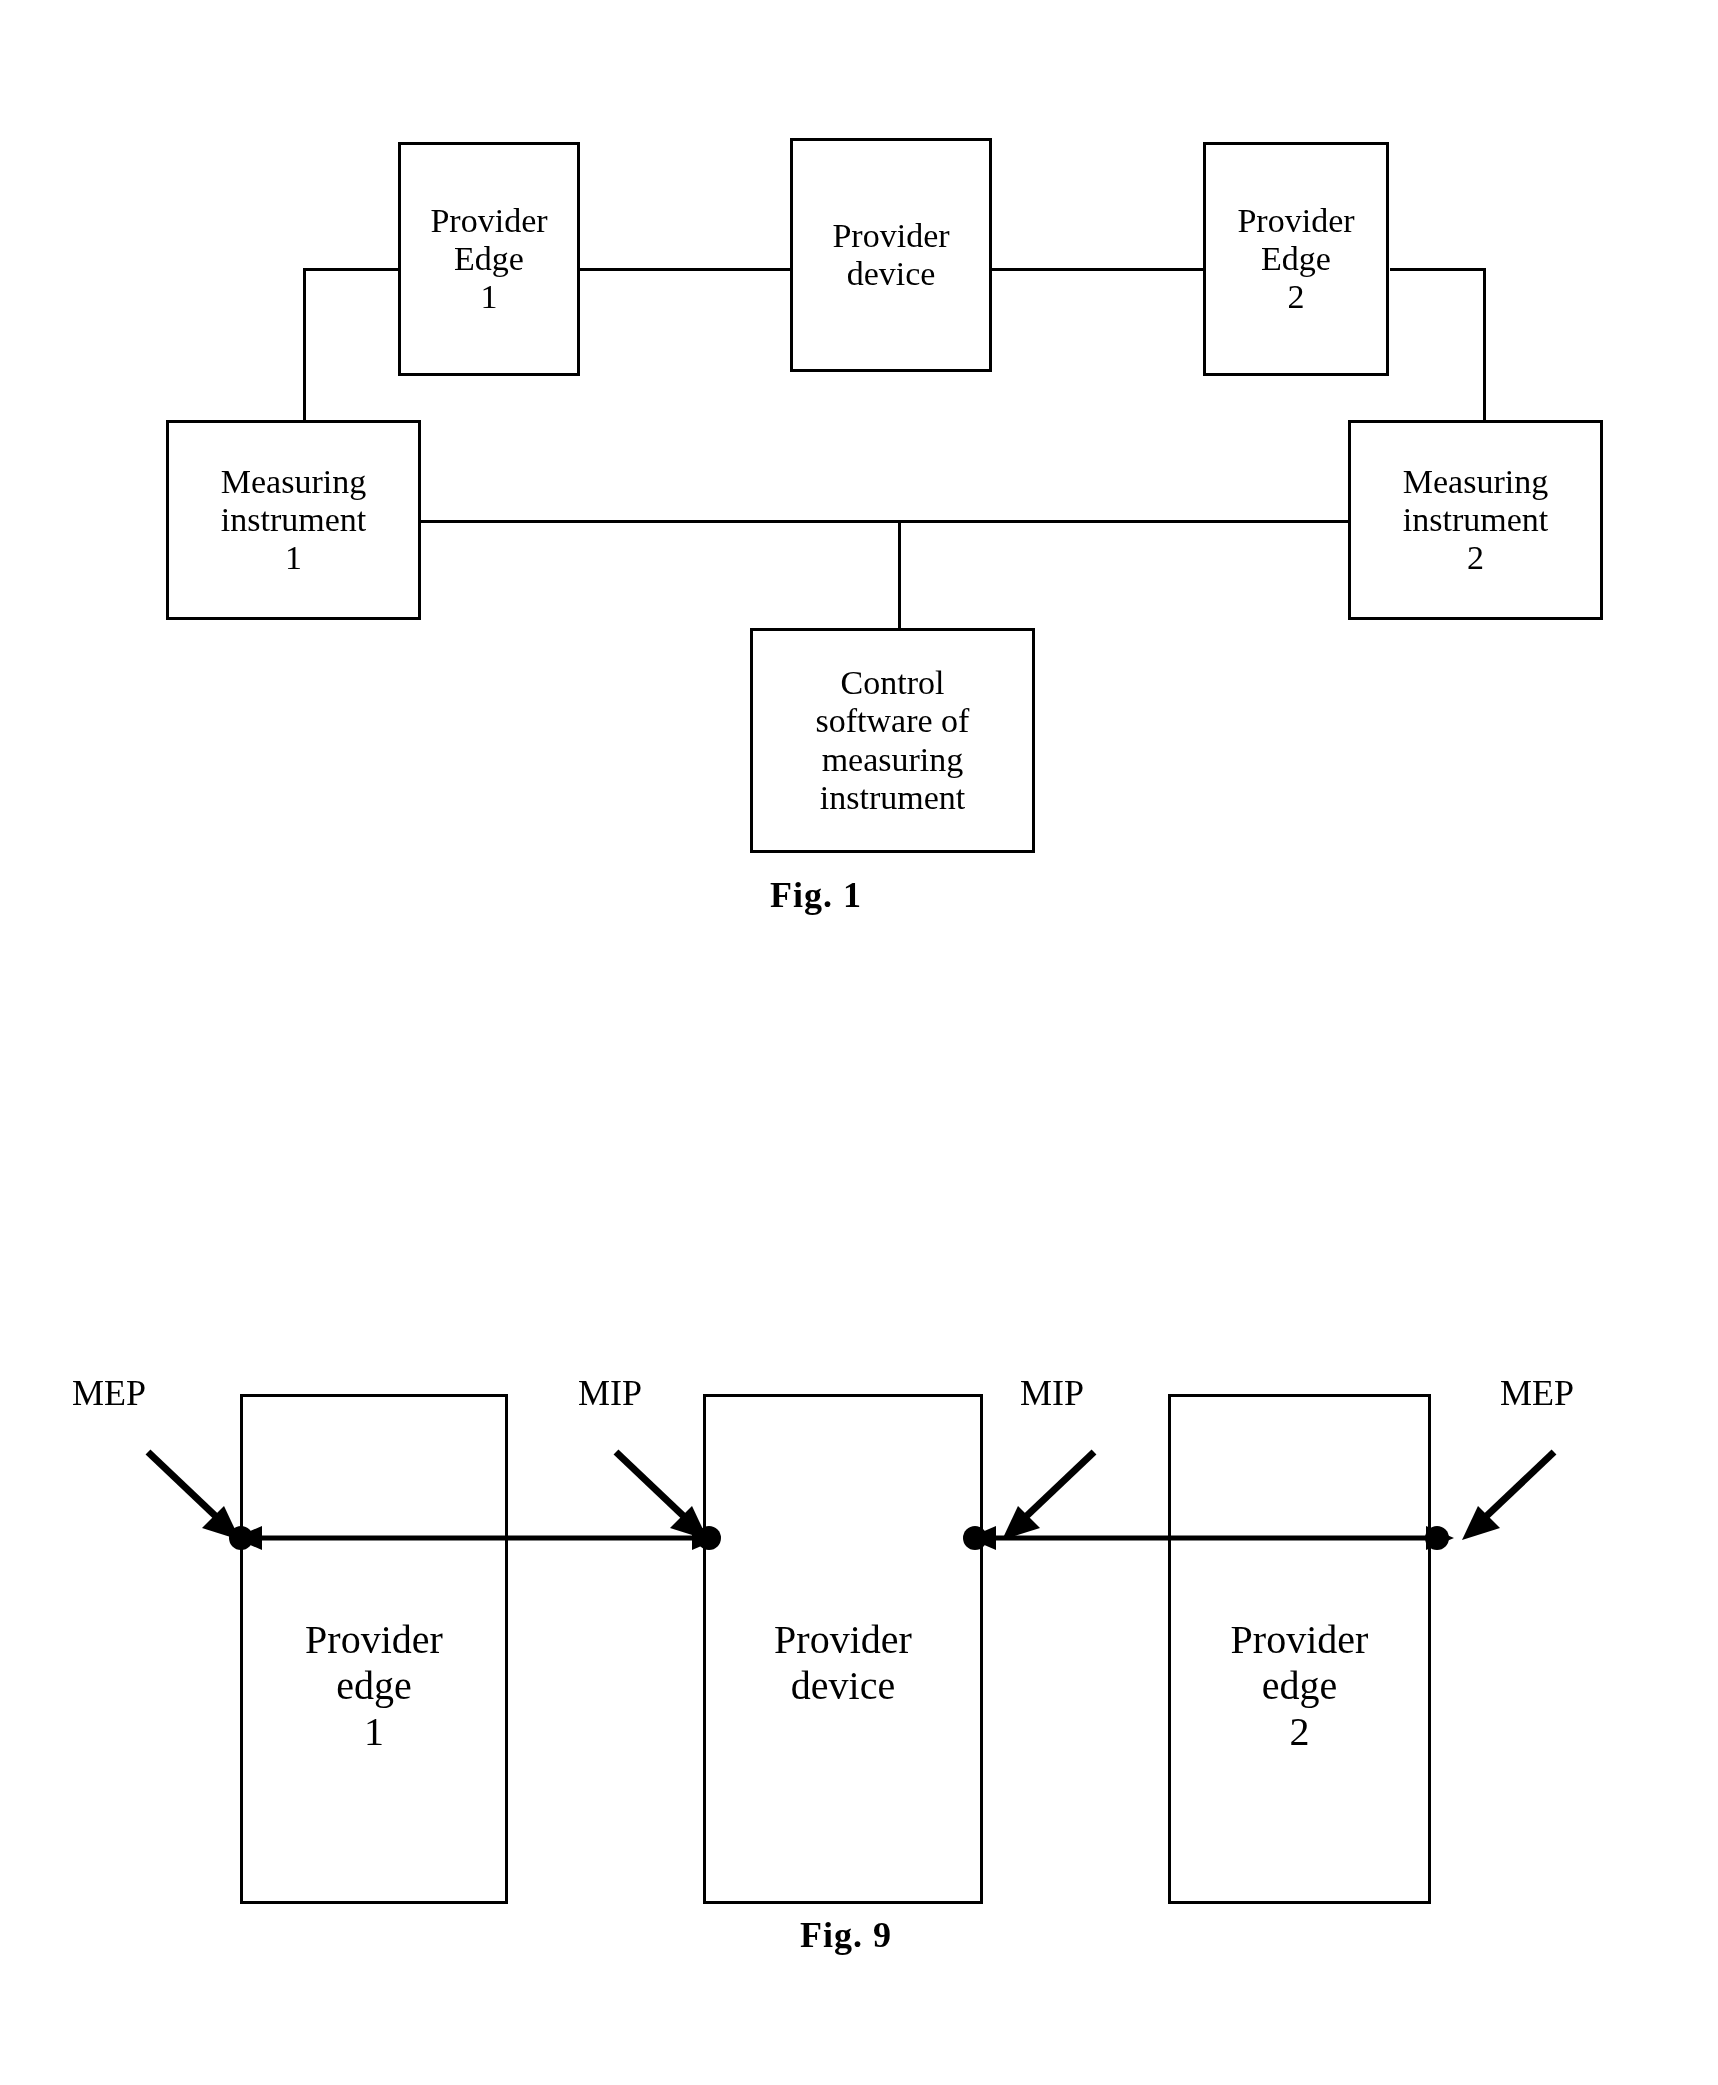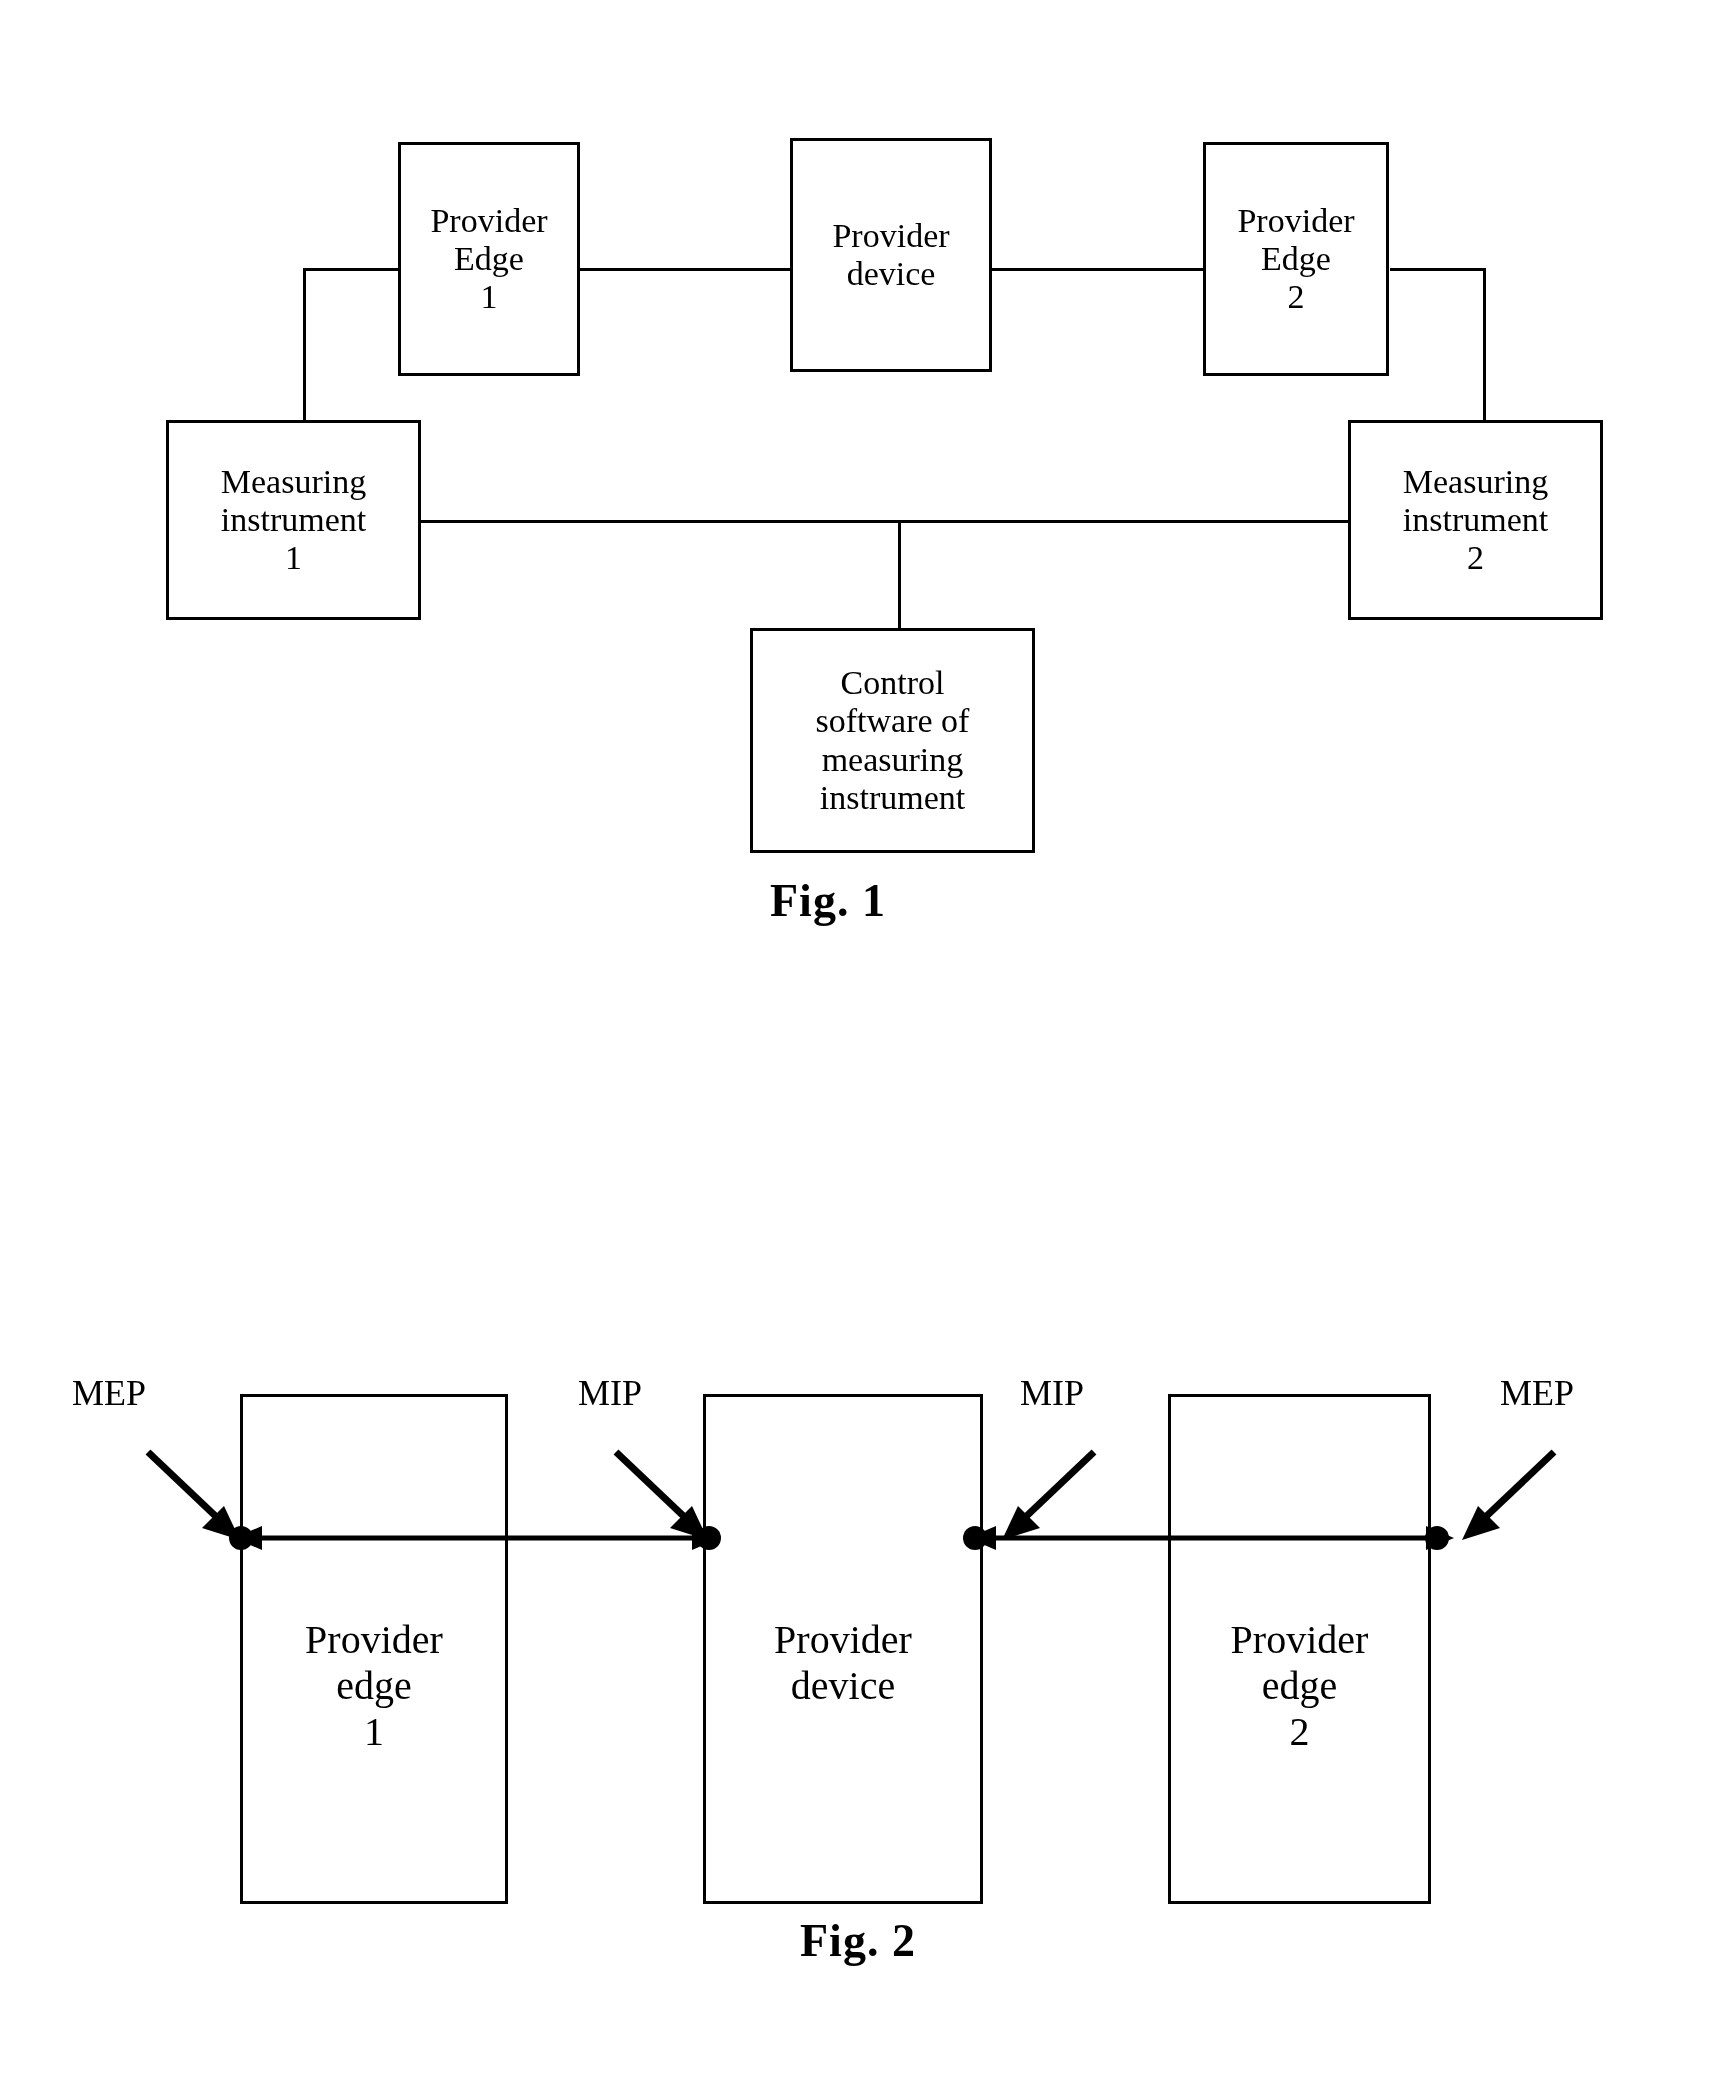--- a/index.html
+++ b/index.html
@@ -11,21 +11,21 @@
   .box{position:absolute;border:3px solid #000;background:#fff;
        display:flex;align-items:center;justify-content:center;text-align:center;
        box-sizing:border-box;}
   .box .lbl{line-height:1.12;padding:0 4px;}
 
   
   .hline{position:absolute;background:#000;height:3px;}
   .vline{position:absolute;background:#000;width:3px;}
 
   
-  .caption{position:absolute;font-weight:bold;font-size:46px;letter-spacing:1px;
+  .caption{position:absolute;font-weight:bold;font-size:36px;letter-spacing:1px;
            white-space:nowrap;}
 
   
   .tallbox{position:absolute;border:3px solid #000;background:#fff;box-sizing:border-box;}
   .tallbox .lbl{position:absolute;left:0;right:0;text-align:center;line-height:1.15;}
   .dot{position:absolute;width:24px;height:24px;border-radius:50%;background:#000;}
   .ptlabel{position:absolute;font-size:36px;white-space:nowrap;}
   .arrowsvg{position:absolute;}
   .dbl{position:absolute;}
 
@@ -129,16 +129,16 @@
     <svg class="arrowsvg" style="left:992px;top:1420px;" width="110" height="100" viewBox="0 0 110 100">
       <line x1="102" y1="8" x2="24" y2="82" stroke="#000" stroke-width="7"></line>
       <polygon points="10,96 48,84 26,62" fill="#000"></polygon>
     </svg>
 
     <svg class="arrowsvg" style="left:1452px;top:1420px;" width="110" height="100" viewBox="0 0 110 100">
       <line x1="102" y1="8" x2="24" y2="82" stroke="#000" stroke-width="7"></line>
       <polygon points="10,96 48,84 26,62" fill="#000"></polygon>
     </svg>
 
-    <div class="caption" style="left:800px;top:1890px;">Fig. 2</div>
+    <div class="caption" style="left:800px;top:1890px;">Fig. 9</div>
   </div>
 
 </div>
 
 </body></html>

